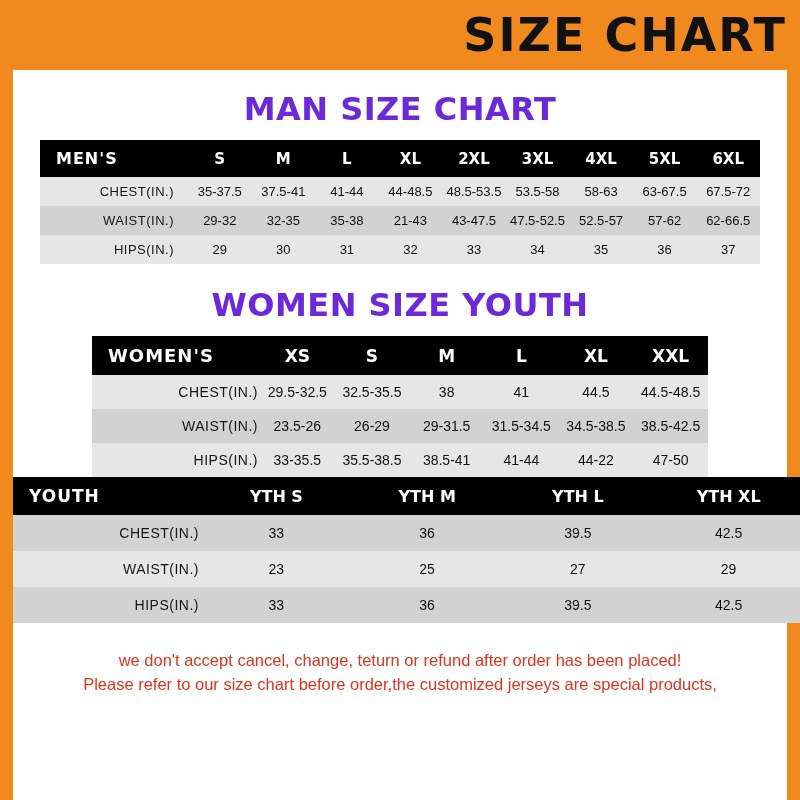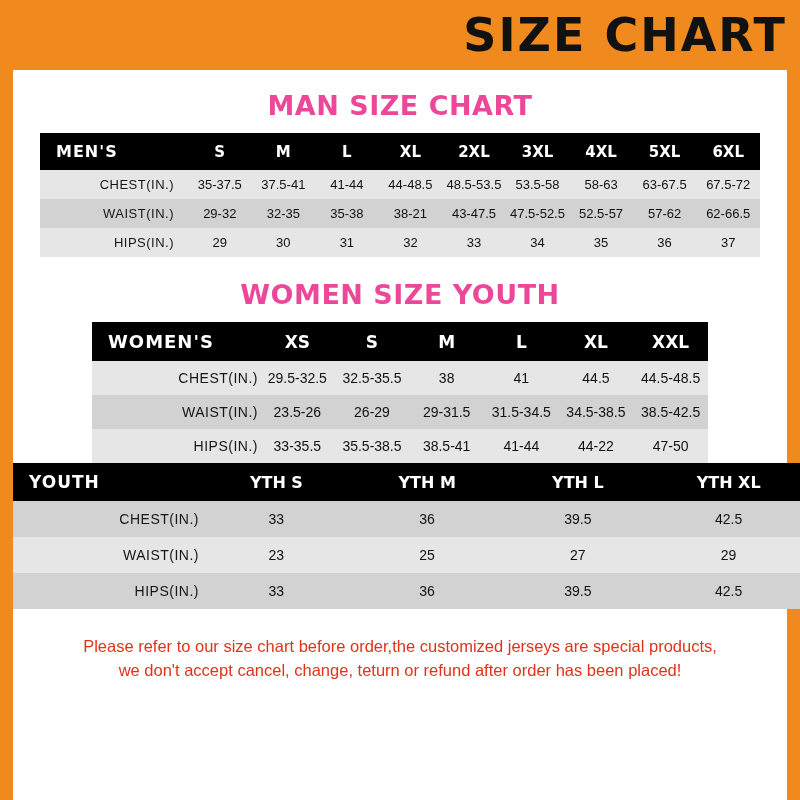--- a/index.html
+++ b/index.html
@@ -34,22 +34,22 @@
     font-weight: bold;
     font-size: 46px;
     letter-spacing: 2px;
     color: #111111;
     line-height: 1;
   }
   .section-title {
     text-align: center;
     font-family: "DejaVu Sans", sans-serif;
     font-weight: bold;
-    font-size: 27px;
-    color: #ec4899;
+    font-size: 32px;
+    color: #6d28d9;
     letter-spacing: 0.5px;
   }
   .man-title { margin: 20px 0 12px 0; }
   .women-title { margin: 22px 0 12px 0; }
   .youth-title { margin: 24px 0 12px 0; }
 
   table {
     border-collapse: collapse;
     margin: 0 auto;
     table-layout: fixed;
@@ -151,21 +151,21 @@
         <td>53.5-58</td>
         <td>58-63</td>
         <td>63-67.5</td>
         <td>67.5-72</td>
       </tr>
       <tr class="dark">
         <td class="first">WAIST(IN.)</td>
         <td>29-32</td>
         <td>32-35</td>
         <td>35-38</td>
-        <td>38-21</td>
+        <td>21-43</td>
         <td>43-47.5</td>
         <td>47.5-52.5</td>
         <td>52.5-57</td>
         <td>57-62</td>
         <td>62-66.5</td>
       </tr>
       <tr class="light">
         <td class="first">HIPS(IN.)</td>
         <td>29</td>
         <td>30</td>
@@ -255,17 +255,17 @@
         <td class="first">HIPS(IN.)</td>
         <td>33</td>
         <td>36</td>
         <td>39.5</td>
         <td>42.5</td>
       </tr>
     </tbody>
   </table>
 
   <div class="notice">
+    <div>we don't accept cancel, change, teturn or refund after order has been placed!</div>
     <div>Please refer to our size chart before order,the customized jerseys are special products,</div>
-    <div>we don't accept cancel, change, teturn or refund after order has been placed!</div>
   </div>
 
 </div>
 
 </body></html>

